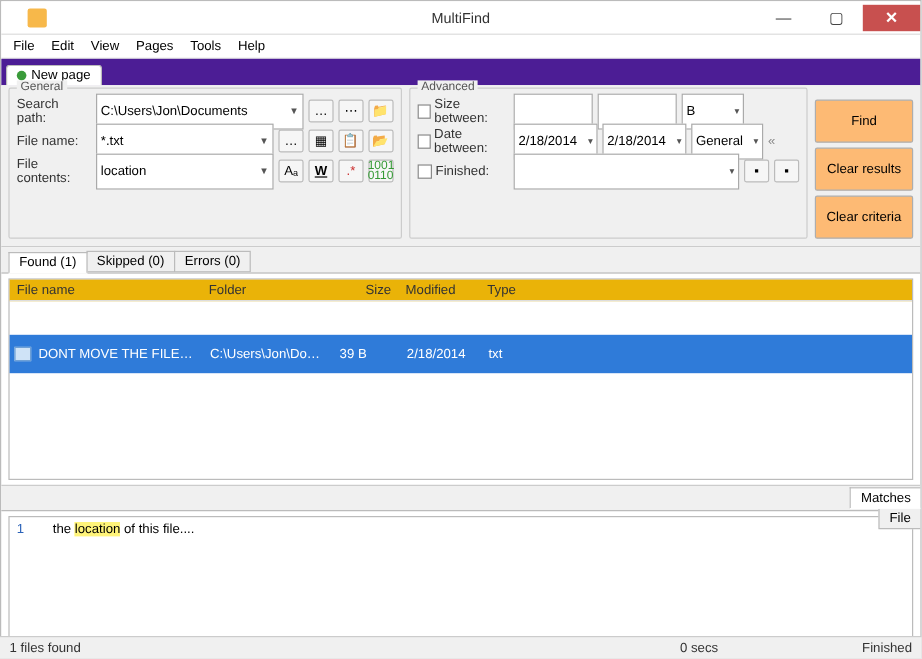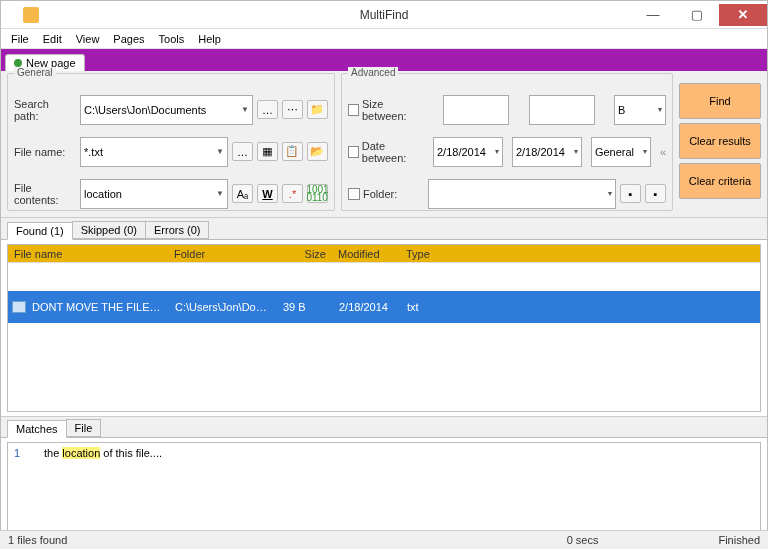--- a/index.html
+++ b/index.html
@@ -8,53 +8,53 @@
 .titlebar { height: 28px; background: #fff; display: flex; align-items: center; position: relative; border-bottom: 1px solid #ddd; padding-left: 16px; }
 .titlebar .app-icon { width: 16px; height: 16px; margin-left: 6px; background: #f7b84a; border-radius: 2px; }
 .titlebar .title { position: absolute; left: 50%; transform: translateX(-50%); font-size: 12px; color: #333; }
 .win-ctrls { margin-left: auto; display: flex; }
 .win-ctrls div { width: 44px; height: 22px; display: flex; align-items: center; justify-content: center; font-size: 13px; color: #444; }
 .win-ctrls .close { background: #c8504f; color: #fff; font-weight: bold; width: 48px; }
 
 .menubar { height: 20px; background: #fff; display: flex; align-items: center; padding: 0 4px; gap: 2px; border-bottom: 1px solid #e3e3e3; }
 .menubar span { padding: 2px 6px; cursor: default; }
 
-.page-tabs { height: 22px; background: #a21caf; display: flex; align-items: flex-end; padding-left: 4px; }
+.page-tabs { height: 22px; background: #4c1d95; display: flex; align-items: flex-end; padding-left: 4px; }
 .page-tab { background: #fff; border: 1px solid #bbb; border-bottom: none; padding: 2px 8px; display: flex; align-items: center; gap: 4px; font-size: 11px; border-radius: 3px 3px 0 0; }
 .page-tab .dot { width: 8px; height: 8px; background: #3a9b3a; border-radius: 50%; }
 
 .criteria { display: flex; background: #f0f0f0; border-bottom: 1px solid #ccc; padding: 2px 6px 6px 6px; gap: 6px; }
 .panel { border: 1px solid #ccc; border-radius: 2px; padding: 4px 6px 6px 6px; position: relative; }
 .panel .legend { position: absolute; top: -7px; left: 6px; background: #f0f0f0; padding: 0 3px; font-size: 10px; color: #555; }
 .general { flex: 0 0 324px; }
 .advanced { flex: 1; }
 .actions { width: 82px; display: flex; flex-direction: column; gap: 4px; padding-top: 10px; }
 .btn { height: 36px; border: 1px solid #adadad; background: #fdba74; border-radius: 2px; display: flex; align-items: center; justify-content: center; cursor: default; font-size: 11px; }
-.row { display: flex; align-items: center; gap: 4px; height: 21px; margin-top: 21px; justify-content: space-between; }
+.row { display: flex; align-items: center; gap: 4px; height: 21px; margin-top: 4px; }
 .row label { width: 62px; color: #333; }
 .advanced .row label { width: 76px; display:flex; align-items:center; gap:3px;}
 .combo, .txt { height: 30px; border: 1px solid #aaa; background: #fff; padding: 0 3px; display: flex; align-items: center; justify-content: space-between; }
 .combo .arrow { font-size: 8px; color: #555; }
 .iconbtn { width: 21px; height: 19px; border: 1px solid #bbb; background: #f6f6f6; display: flex; align-items: center; justify-content: center; font-size: 11px; border-radius: 2px; }
 .iconbtn.folder { color: #caa23a; }
 .chk { width:12px; height:12px; border:1px solid #888; background:#fff; }
 .smalldate { width:70px; }
 
 .result-tabs { height: 22px; display: flex; align-items: flex-end; padding-left: 6px; background:#f0f0f0; border-bottom:1px solid #bbb;}
 .rtab { border:1px solid #bbb; padding:2px 8px; background:#f0f0f0; margin-right:-1px; font-size:11px; }
 .rtab.active { background:#fff; border-bottom:1px solid #fff; position:relative; top:1px; }
 
 .results { margin:4px 6px; border:1px solid #bbb; height:168px; background:#fff; }
 .results-header { display:flex; background:#eab308; border-bottom:1px solid #ddd; height:18px; align-items:center; font-size:11px; color:#333; }
 .results-header div, .result-row div { padding:0 6px; overflow:hidden; white-space:nowrap; text-overflow:ellipsis;}
 .col-name{width:160px;} .col-folder{width:108px;} .col-size{width:56px;text-align:right;} .col-mod{width:68px;} .col-type{width:48px;}
 .result-row { display:flex; height:32px; align-items:center; background:#2f7bd9; color:#fff; font-size:11px;margin-top:28px;}
 .result-row .fico{width:13px;height:12px;background:#cfe3f7;border:1px solid #6ea0d6;margin-left:4px;}
 
-.match-tabs{ height:22px; display:flex; align-items:flex-end; padding-left:6px; background:#f0f0f0; border-top:1px solid #ccc; border-bottom:1px solid #bbb;}
+.match-tabs{ height:22px; display:flex; align-items:flex-end; padding-left:6px; background:#f0f0f0; border-top:1px solid #ccc; border-bottom:1px solid #bbb;flex-direction:column;}
 .matches { margin:4px 6px; border:1px solid #bbb; height:172px; background:#fff; padding:4px 6px; }
 .match-line{ display:flex; gap:20px; font-size:11px; }
 .match-line .num{ color:#2a62b8; width:10px;}
 .hl{ background:#fff47a; }
 
 .statusbar{ height:19px; border-top:1px solid #ccc; background:#f0f0f0; display:flex; align-items:center; padding:0 8px; font-size:11px; color:#333; position:absolute; bottom:0; left:0; right:0;}
 .statusbar .mid{margin-left:auto;margin-right:120px;}
 </style>
 </head>
 <body>
@@ -153,21 +153,21 @@
         </div>
       <div class="combo" style="width:60px">
           <span>General</span>
           <span class="arrow">▾</span>
         </div>
       <span style="color:#888">«</span>
     </div>
     <div class="row">
       <label>
           <span class="chk"></span>
-          <span>Folder:</span>
+          <span>Finished:</span>
         </label>
       <div class="combo" style="flex:1">
           <span></span>
           <span class="arrow">▾</span>
         </div>
       <div class="iconbtn">▪</div>
       <div class="iconbtn">▪</div>
     </div>
   </div>
 

